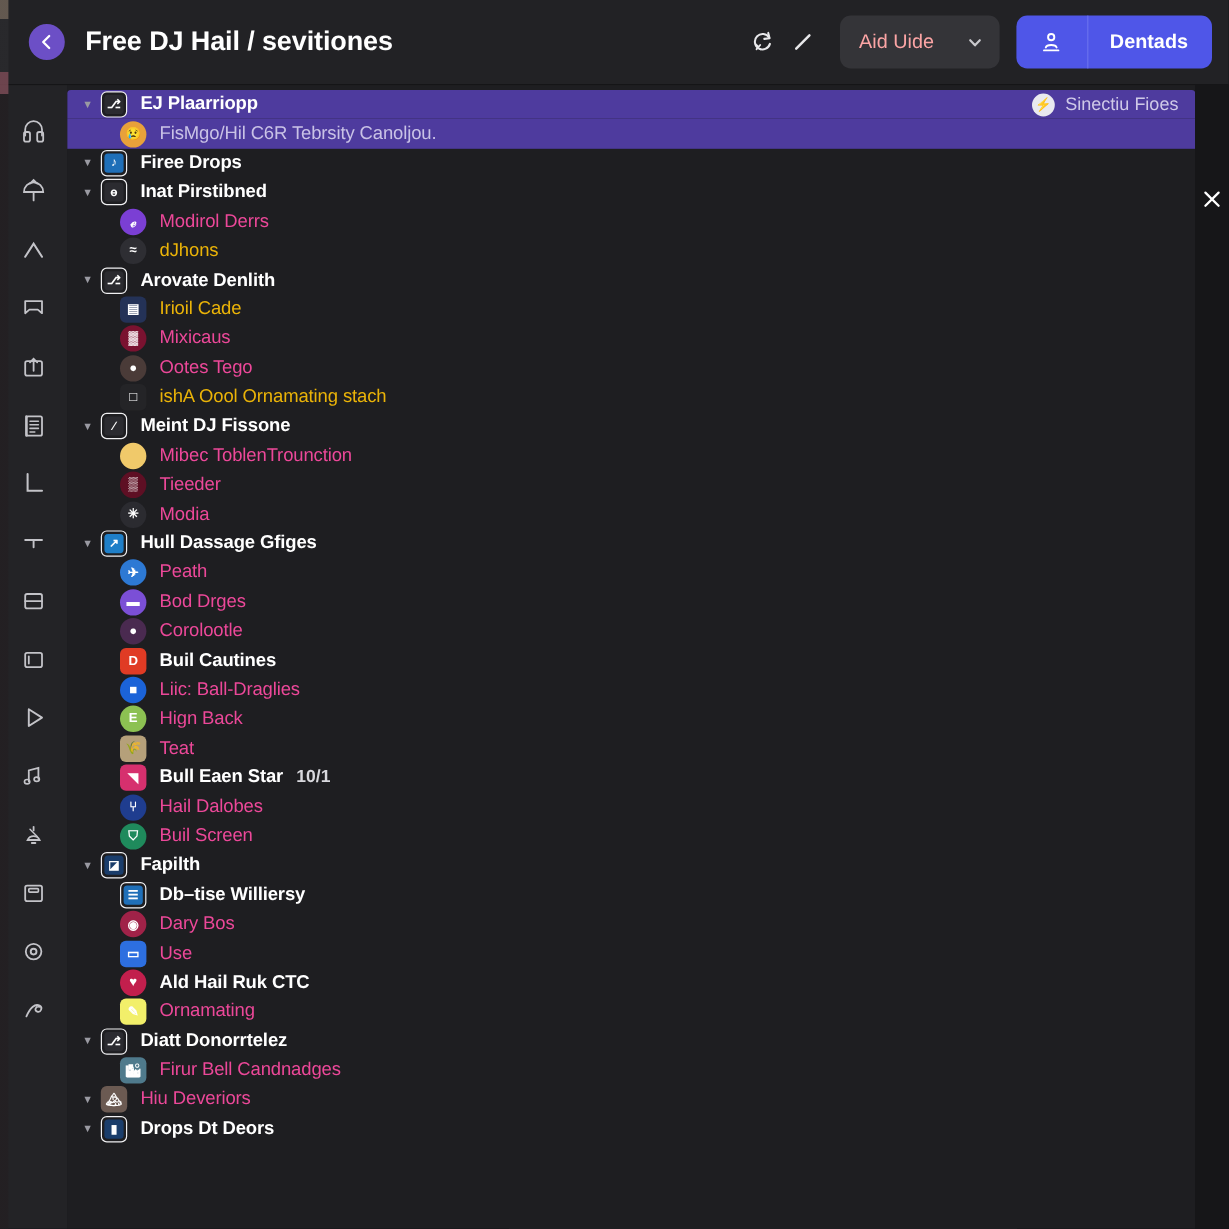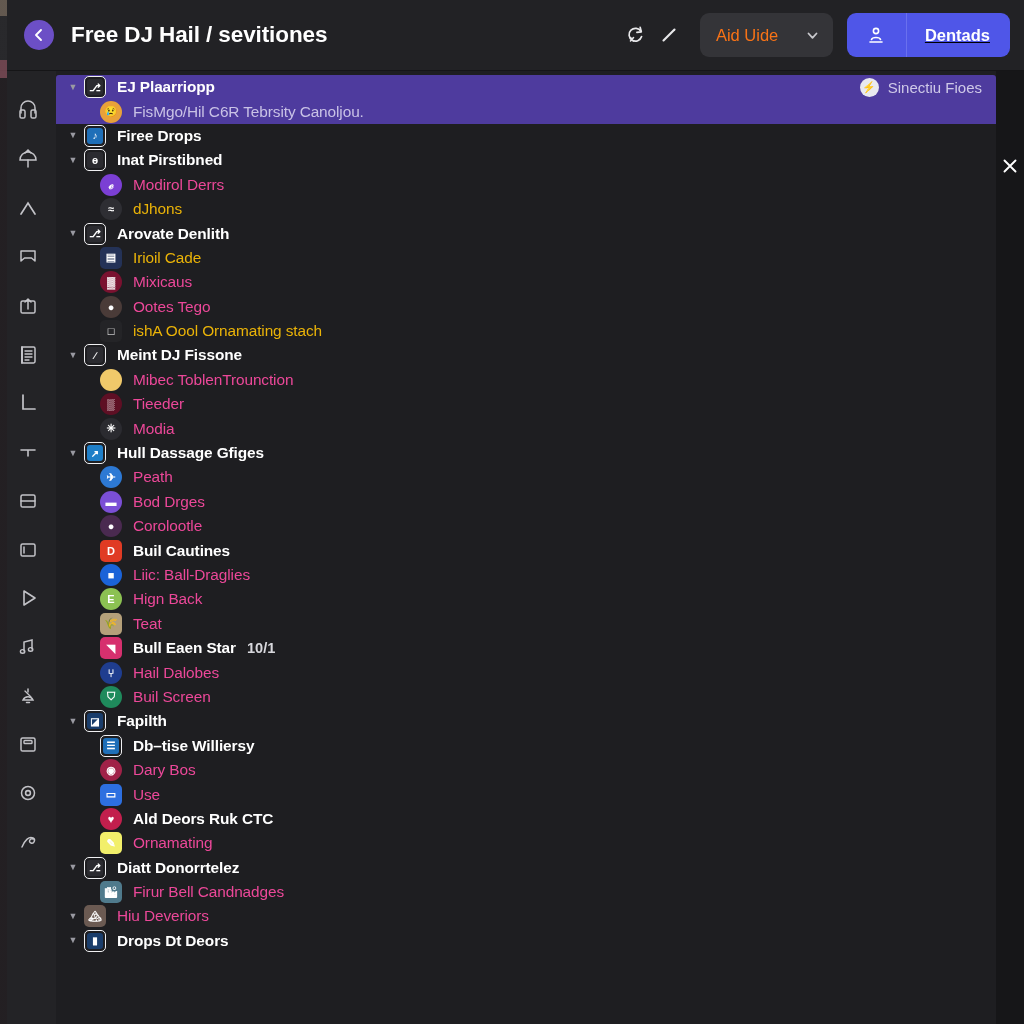--- a/index.html
+++ b/index.html
@@ -71,35 +71,34 @@
     min-width: 133px;
     background: #343438;
     border-radius: 9px;
     display: flex; align-items: center;
     padding: 0 13px 0 16px;
     margin-left: 14px;
     cursor: pointer;
     gap: 16px;
   }
   .dropdown-label {
-    color: #f97316; font-size: 16.5px;
+    color: #fca5a5; font-size: 16.5px;
     white-space: nowrap;
     flex: 1 1 auto;
   }
   .chev { color: #c9c9cd; display:flex; }
 
   .primary-btn {
     height: 44px;
     background: #4f56e8;
     border-radius: 9px;
     display: flex; align-items: center;
     margin-left: 14px;
     cursor: pointer;
     padding-right: 20px;
-    text-decoration: underline;
   }
   .primary-btn .pb-icon {
     width: 60px; height: 44px;
     display: flex; align-items:center; justify-content:center;
     border-right: 1px solid #6a70ee;
     color: #fff;
   }
   .primary-btn .pb-label {
     color: #fff; font-size: 16.5px; font-weight: bold;
     padding-left: 18px; white-space: nowrap;
@@ -585,21 +584,21 @@
           <span class="row-label">Dary Bos</span>
         </div>
         <div class="row dim" style="padding-left: 24px;">
           <span class="caret hidden">▼</span>
           <span class="row-icon" style="background: rgb(45, 111, 224);">▭</span>
           <span class="row-label">Use</span>
         </div>
         <div class="row bold" style="padding-left: 24px;">
           <span class="caret hidden">▼</span>
           <span class="row-icon circle" style="background: rgb(194, 31, 77);">♥</span>
-          <span class="row-label">Ald Deors Ruk CTC</span>
+          <span class="row-label">Ald Hail Ruk CTC</span>
         </div>
         <div class="row dim" style="padding-left: 24px;">
           <span class="caret hidden">▼</span>
           <span class="row-icon" style="background: rgb(242, 239, 106);">✎</span>
           <span class="row-label">Ornamating</span>
         </div>
         <div class="row bold" style="padding-left: 8px;">
           <span class="caret">▼</span>
           <span class="row-icon framed">
             <span class="ico-inner" style="background: rgb(43, 43, 48);">⎇</span>

